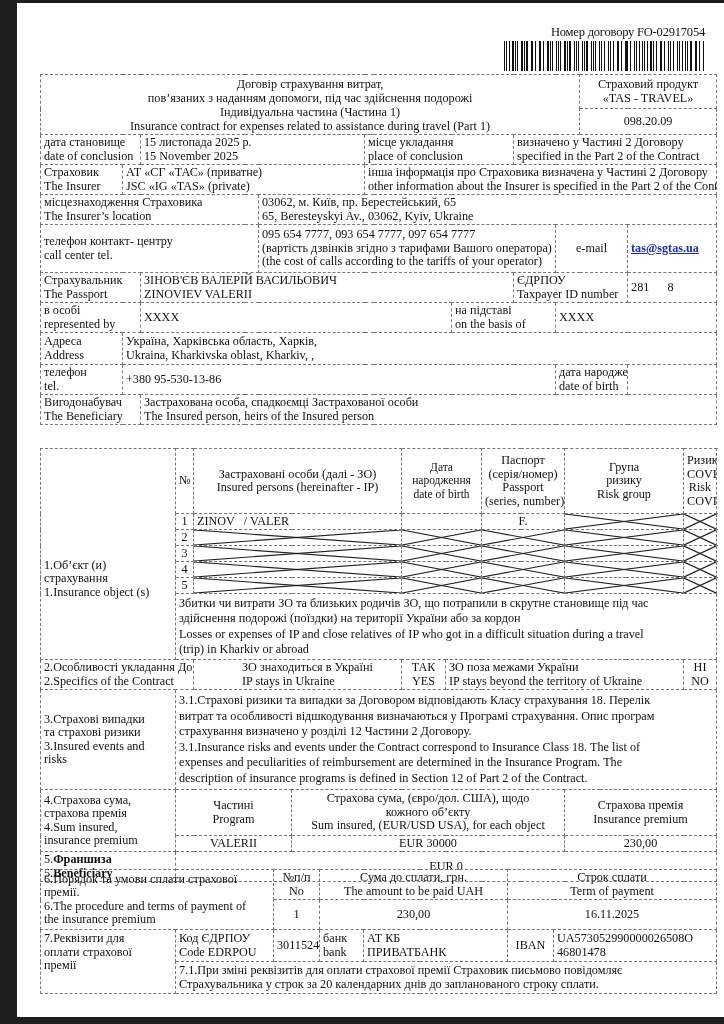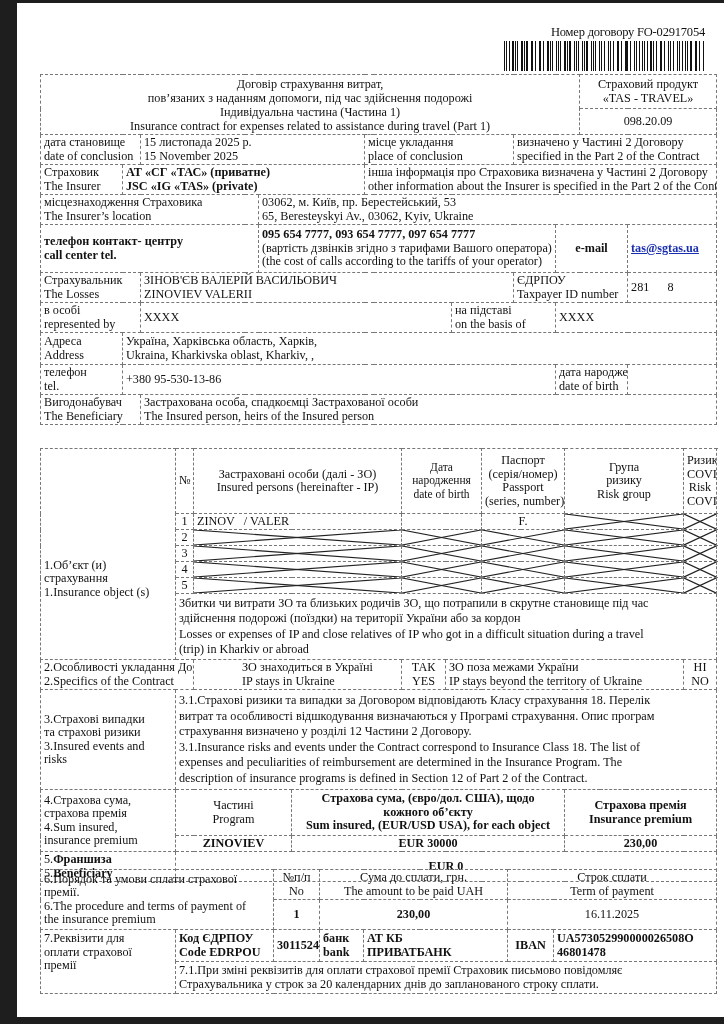--- a/index.html
+++ b/index.html
@@ -18,21 +18,21 @@
     position:absolute; left:487px; top:38px; width:200px; height:30px;
     display:flex; align-items:stretch;
   }
   .barcode span { display:block; background:#111; height:100%; }
   table { border-collapse:collapse; position:absolute; table-layout:fixed; }
   td {
     border:1px dashed #777; font-size:12.2px; line-height:13.5px; padding:0 3px;
     vertical-align:middle; overflow:hidden; white-space:nowrap;
   }
   .c { text-align:center; }
-  .b { font-weight:bold; }
+  .b { font-weight:normal; }
   .wrap { white-space:normal; }
   .link { color:#1a2fb0; text-decoration:underline; font-weight:bold; }
   .crossed { position:relative; padding:0; }
   .crossed svg { position:absolute; left:0; top:0; width:100%; height:100%; }
   .xline { stroke:#222; stroke-width:1.2; }
 </style>
 </head>
 <body>
 
 <div class="page">
@@ -173,41 +173,41 @@
             <div>інша інформація про Страховика визначена у Частині 2 Договору</div>
             <div>other information about the Insurer is specified in the Part 2 of the Contract</div>
           </td>
     </tr>
     <tr style="height:30px">
       <td colspan="4">
             <div>місцезнаходження Страховика</div>
             <div>The Insurer’s location</div>
           </td>
       <td colspan="8">
-            <div>03062, м. Київ, пр. Берестейський, 53</div>
+            <div>03062, м. Київ, пр. Берестейський, 65</div>
             <div>65, Beresteyskyi Av., 03062, Kyiv, Ukraine</div>
           </td>
     </tr>
     <tr style="height:48px">
       <td colspan="4" class="b">
             <div>телефон контакт- центру</div>
             <div>call center tel.</div>
           </td>
       <td colspan="5">
         <div class="b">095 654 7777, 093 654 7777, 097 654 7777</div>
         <div>(вартість дзвінків згідно з тарифами Вашого оператора)</div>
         <div>(the cost of calls according to the tariffs of your operator)</div>
       </td>
       <td colspan="2" class="b c">e-mail</td>
       <td><span class="link">tas@sgtas.ua</span></td>
     </tr>
     <tr style="height:30px">
       <td colspan="2">
             <div>Страхувальник</div>
-            <div>The Losses</div>
+            <div>The Passport</div>
           </td>
       <td colspan="6">
             <div>ЗІНОВ'ЄВ ВАЛЕРІЙ ВАСИЛЬОВИЧ</div>
             <div>ZINOVIEV VALERII</div>
           </td>
       <td colspan="3">
             <div>ЄДРПОУ</div>
             <div>Taxpayer ID number</div>
           </td>
       <td style="white-space:pre">281      8</td>
@@ -525,21 +525,21 @@
             <div>Страхова сума, (євро/дол. США), щодо</div>
             <div>кожного об’єкту</div>
             <div>Sum insured, (EUR/USD USA), for each object</div>
           </td>
       <td colspan="4" class="c b">
             <div>Страхова премія</div>
             <div>Insurance premium</div>
           </td>
     </tr>
     <tr style="height:16px">
-      <td colspan="2" class="c b">ZINOVIEV</td>
+      <td colspan="2" class="c b">VALERII</td>
       <td colspan="5" class="c b">EUR 30000</td>
       <td colspan="4" class="c b">230,00</td>
     </tr>
 
     <tr style="height:30px">
       <td>
         <div><span>5.</span><b>Франшиза</b></div>
         <div><span>5.</span><b>Beneficiary</b></div>
       </td>
       <td colspan="11" class="c b">EUR 0</td>

